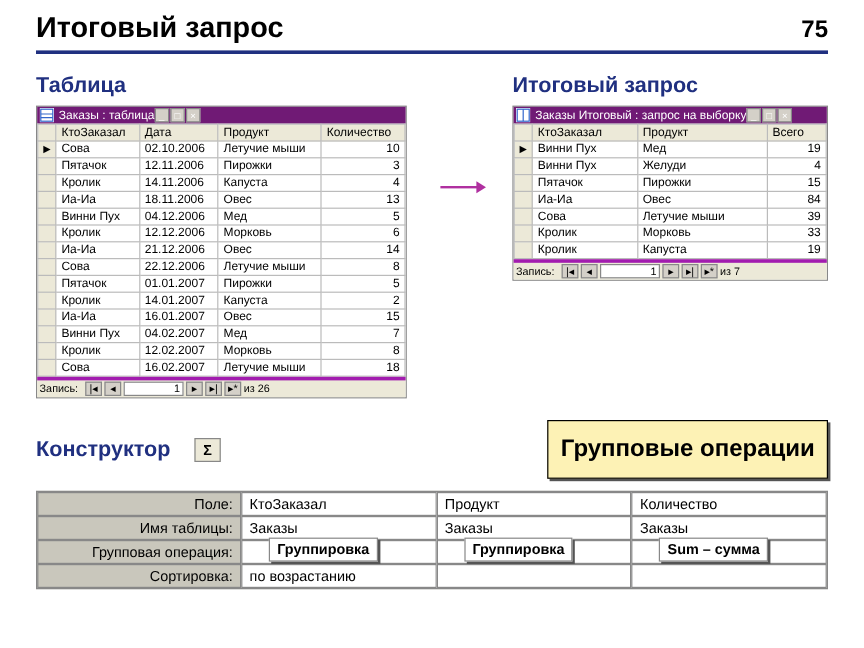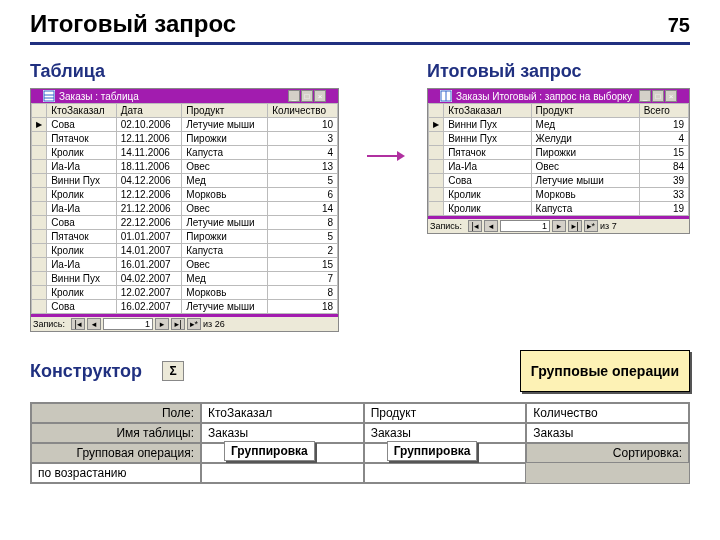--- a/index.html
+++ b/index.html
@@ -23,26 +23,26 @@
   .title { font-size: 24px; font-weight: bold; color: #000; }
   .page-no { font-size: 20px; font-weight: bold; color: #000; }
   .subhead { font-size: 18px; font-weight: bold; color: #203080; margin: 6px 0; }
   .row1 { display: flex; gap: 28px; align-items: flex-start; }
   .win {
     border: 1px solid #888;
     background: #fff;
     font-size: 10px;
   }
   .win-title {
-    background: #a21caf;
+    background: #701a75;
     color: #fff;
     display: flex;
     align-items: center;
-    justify-content: space-between;
-    padding: 1px 12px;
+    justify-content: flex-start;
+    padding: 1px 2px;
     font-size: 10px;
   }
   .win-title .t { display:flex; align-items:center; gap:4px; }
   .win-title svg { display:block; }
   .ctrl { display:flex; gap:1px; }
   .ctrl span {
     background:#d4d0c8; border:1px solid #888; width:12px; height:12px;
     display:flex; align-items:center; justify-content:center; font-size:8px;
   }
   table.db { border-collapse: collapse; width: 100%; }
@@ -78,21 +78,21 @@
     content:''; position:absolute; right:-6px; top:-4px;
     border-left:8px solid #b030a0; border-top:5px solid transparent; border-bottom:5px solid transparent;
   }
   .konst-row { margin-top: 18px; display:flex; align-items:center; gap:20px; }
   .sigma {
     display:inline-flex; width:22px; height:20px; border:1px solid #888; background:#ece9d8;
     align-items:center; justify-content:center; font-weight:bold;
   }
   .callout {
     background:#fdf2b5; border:1px solid #000; padding:12px 10px;
-    font-weight:bold; font-size:14px; box-shadow:2px 2px 0 #555;
+    font-weight:bold; font-size:20px; box-shadow:2px 2px 0 #555;
     white-space:nowrap;
   }
   .design {
     margin-top:10px; display:grid;
     grid-template-columns: 170px 1fr 1fr 1fr; background:#c9c7bc;
     border:1px solid #888;
   }
   .design div {
     border:1px solid #888; padding:2px 6px; font-size:12px; background:#fff; height:20px;
     display:flex; align-items:center; position:relative;
@@ -355,17 +355,20 @@
     <div>Заказы</div>
     <div>Заказы</div>
     <div>Заказы</div>
     <div class="lab">Групповая операция:</div>
     <div>
       <div class="callout overlay">Группировка</div>
     </div>
     <div>
       <div class="callout overlay">Группировка</div>
     </div>
+    <div>
+      <div class="callout overlay">Sum – сумма</div>
+    </div>
     <div class="lab">Сортировка:</div>
     <div>по возрастанию</div>
     <div></div>
     <div></div>
   </div>
 
 </body></html>

